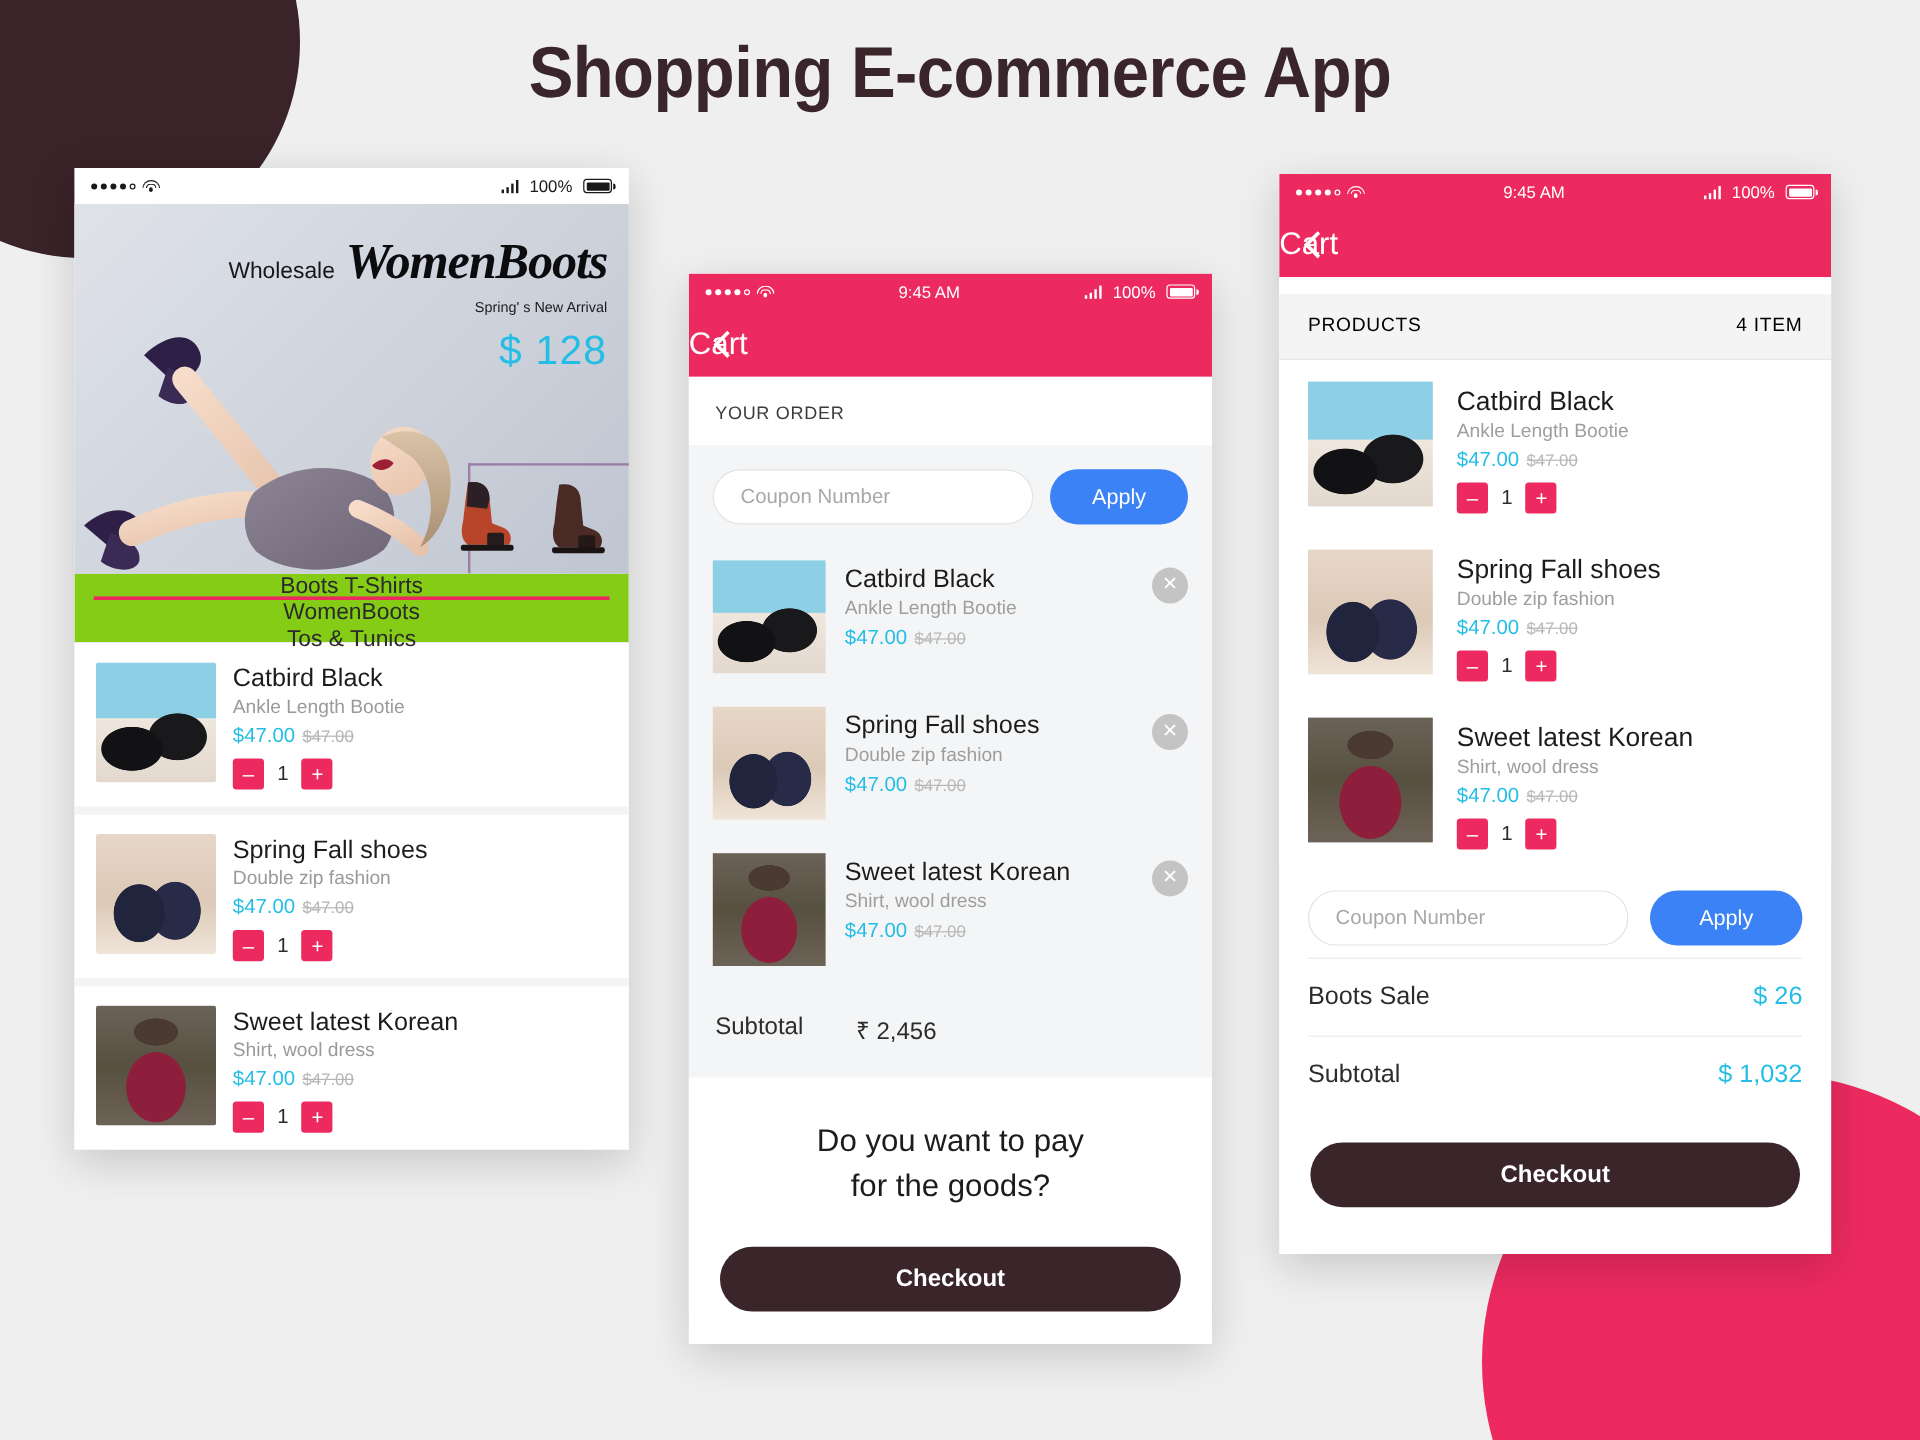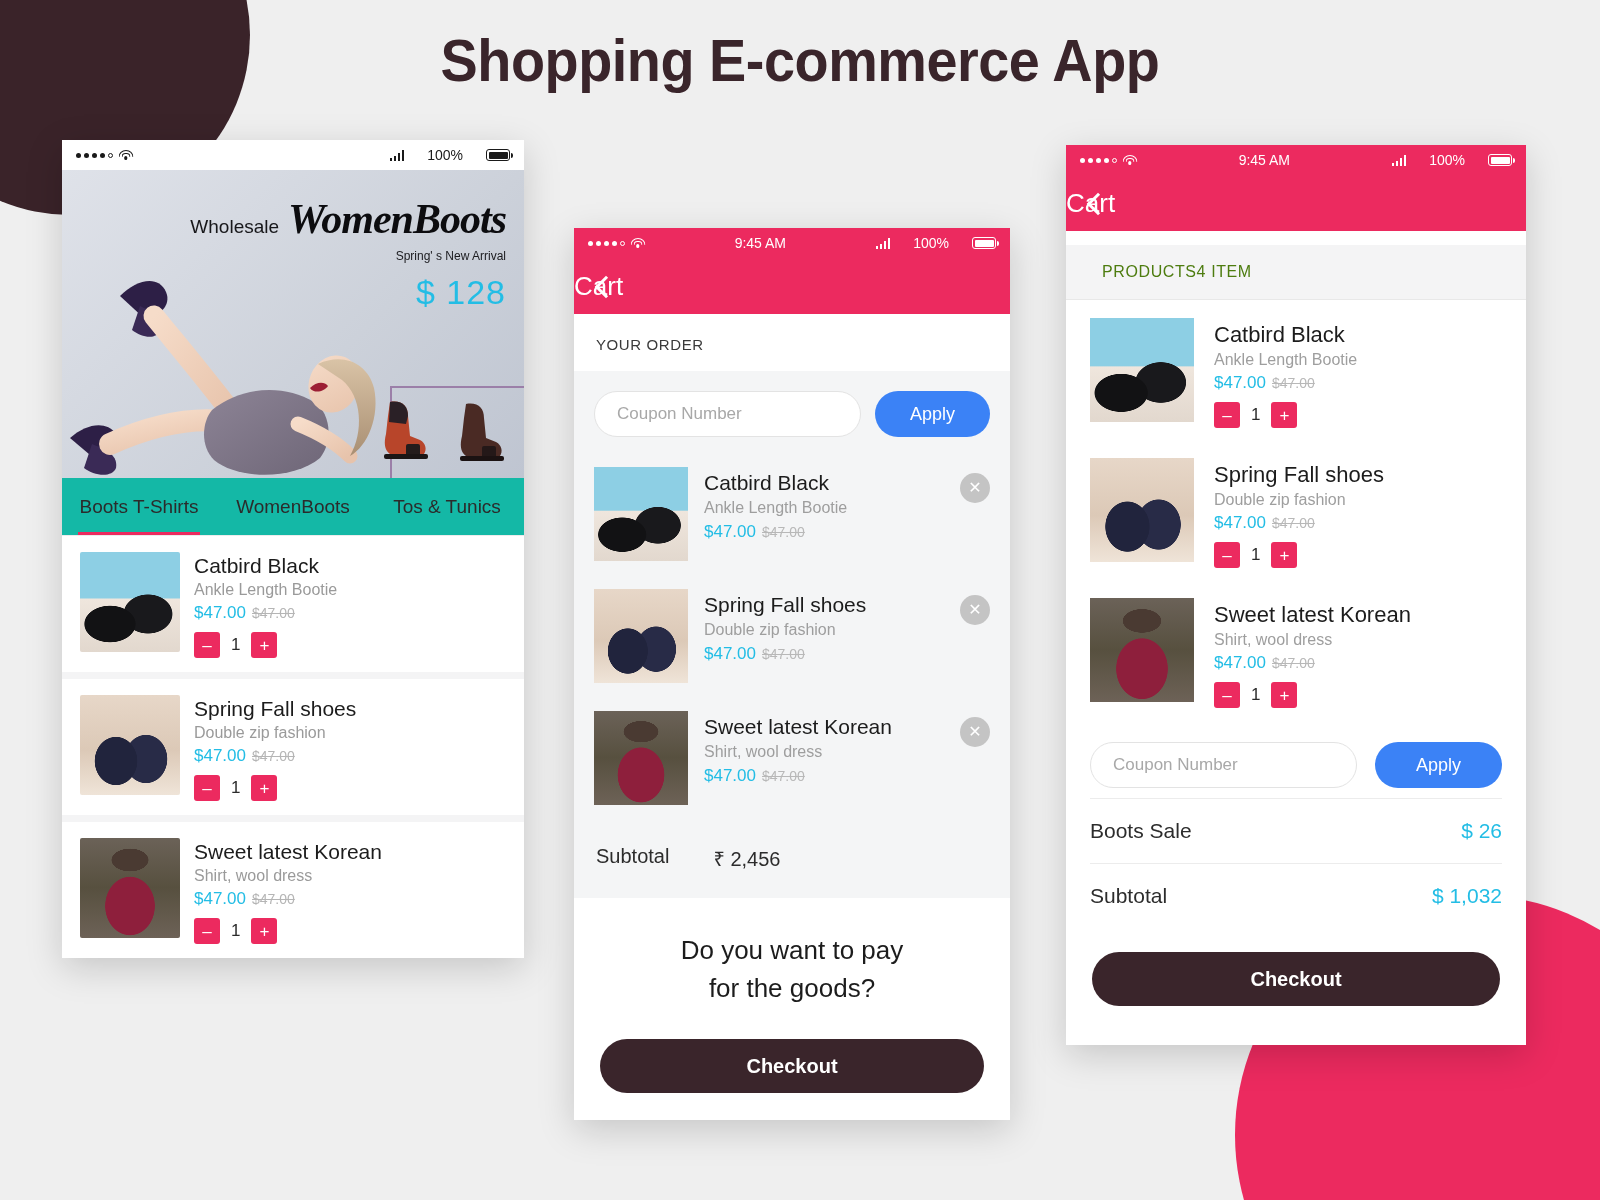--- a/index.html
+++ b/index.html
@@ -58,21 +58,21 @@
     height: 30px; padding: 0 14px;
     font-size: 14px;
   }
   .statusbar.light { color: #1a1a1a; }
   .statusbar.onpink { color: #ffffff; }
   .sb-left { display: flex; align-items: center; gap: 5px; }
   .sb-dots { display: flex; gap: 3px; align-items: center; }
   .sb-dots i { width: 5px; height: 5px; border-radius: 50%; background: currentColor; display:block; }
   .sb-dots i.hollow { background: transparent; border: 1px solid currentColor; }
   .sb-time { flex: 1; text-align: center; font-size: 14px; }
-  .sb-right { display: flex; align-items: center; gap: 23px; font-size: 14px; }
+  .sb-right { display: flex; align-items: center; gap: 9px; font-size: 14px; }
   .bars { display: flex; align-items: flex-end; gap: 1.5px; height: 11px; }
   .bars b { width: 2.5px; background: currentColor; display: block; }
   .bars b:nth-child(1){height:3px} .bars b:nth-child(2){height:5px}
   .bars b:nth-child(3){height:8px} .bars b:nth-child(4){height:11px}
   .batt {
     width: 24px; height: 12px; border: 1.8px solid currentColor;
     border-radius: 3px; position: relative;
   }
   .batt::after {
     content:''; position:absolute; right:-4px; top:3px;
@@ -116,21 +116,21 @@
   .hero-frame {
     position:absolute; left:328px; bottom:0; right:-2px; height:92px;
     border: 2px solid #9b7fa8; border-right:none; border-bottom:none;
     z-index: 4;
   }
   .hero-boots { position:absolute; right:18px; bottom:14px; display:flex; gap:22px; z-index:5; }
 
   
   .tabs {
     display:flex; height:58px; align-items:stretch;
-    background:#14b8a6; border-bottom:1px solid #ececec;
+    background:#84cc16; border-bottom:1px solid #ececec;flex-direction:column;
   }
   .tab {
     flex:1; display:flex; align-items:center; justify-content:center;
     font-size:19px; color:#2b2b2b; position:relative; cursor:pointer;
   }
   .tab.active::after {
     content:''; position:absolute; left:16px; right:16px; bottom:0;
     height:3px; background:#ec2a5f;
   }
 
@@ -212,22 +212,22 @@
   .pay-q { font-size:26px; color:#1c1c1c; line-height:1.45; }
   .checkout-btn {
     display:block; width:calc(100% - 52px); margin:32px auto 0;
     height:54px; border:none; border-radius:27px;
     background:#3a252b; color:#fff; font-size:20px; font-weight:bold; cursor:pointer;
     font-family:"Liberation Sans", sans-serif;
   }
 
   
   .prod-hdr {
-    display:flex; justify-content:flex-start; align-items:center;
-    background:#f4f4f5; padding:18px 36px; font-size:16px; color:#4d7c0f;
+    display:flex; justify-content:space-between; align-items:center;
+    background:#f4f4f5; padding:18px 24px; font-size:16px; color:#000000;
     letter-spacing:0.6px; border-bottom:1px solid #e8e8e8;
   }
   .rrow { display:flex; gap:20px; padding:18px 24px 12px; background:#fff; }
   .rthumb { width:104px; height:104px; flex:none; background-size:cover; background-position:center; }
   .rinfo { padding-top:4px; }
   .rtitle { font-size:22px; color:#1c1c1c; margin-bottom:3px; }
   .rdesc  { font-size:16px; color:#9e9e9e; margin-bottom:4px; }
   .rprice { font-size:17px; color:#23bde5; margin-bottom:9px; }
   .rprice s { color:#b8b8b8; font-size:14px; margin-left:6px; }
   .totals { padding:0 24px; }

